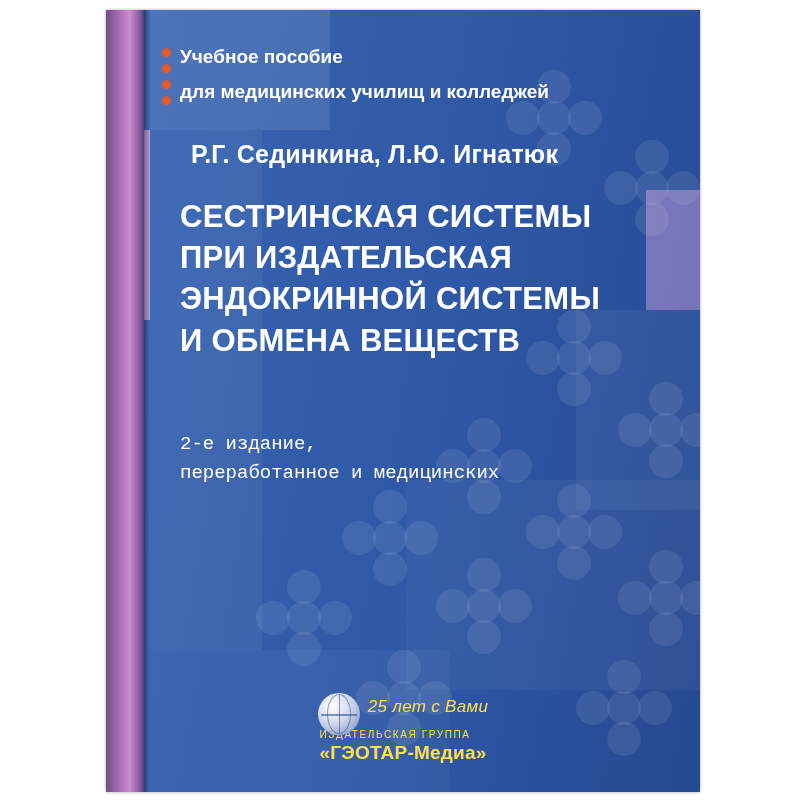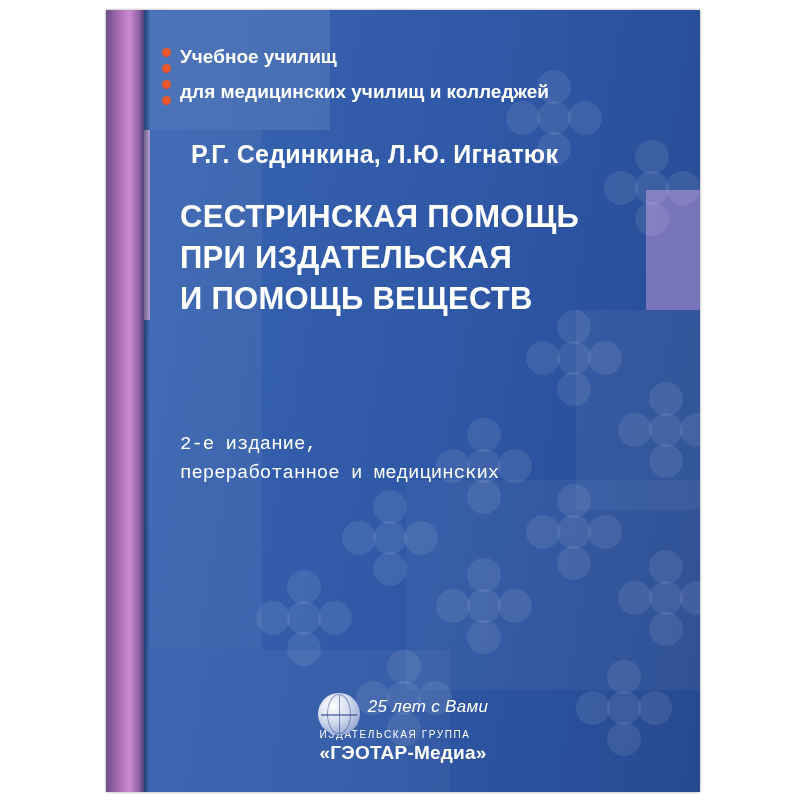--- a/index.html
+++ b/index.html
@@ -150,21 +150,21 @@
     font-family: Liberation Mono, monospace;
   }
 
   
   .publisher {
     position: absolute;
     left: 0;
     right: 0;
     bottom: 28px;
     text-align: center;
-    color: #ffffff;
+    color: #fde047;
   }
   .pub-row {
     display: flex;
     align-items: center;
     justify-content: center;
     gap: 8px;
   }
   .globe {
     width: 42px;
     height: 42px;
@@ -327,30 +327,31 @@
     </div>
 
     <div class="series-dots">
       <i style="top:0px;"></i>
       <i style="top:16px;"></i>
       <i style="top:32px;"></i>
       <i style="top:48px;"></i>
     </div>
 
     <div class="series">
-      <div>Учебное училищ</div>
+      <div>Учебное пособие</div>
       <div class="line2">для медицинских училищ и колледжей</div>
     </div>
 
     <div class="authors">Р.Г. Сединкина, Л.Ю. Игнатюк</div>
 
     <div class="title">
-      <div>СЕСТРИНСКАЯ ПОМОЩЬ</div>
+      <div>СЕСТРИНСКАЯ СИСТЕМЫ</div>
       <div>ПРИ ИЗДАТЕЛЬСКАЯ</div>
-      <div>И ПОМОЩЬ ВЕЩЕСТВ</div>
+      <div>ЭНДОКРИННОЙ СИСТЕМЫ</div>
+      <div>И ОБМЕНА ВЕЩЕСТВ</div>
     </div>
 
     <div class="edition">
       <div>2-е издание,</div>
       <div>переработанное и медицинских</div>
     </div>
 
     <div class="publisher">
       <div class="pub-row">
         <div class="globe">

